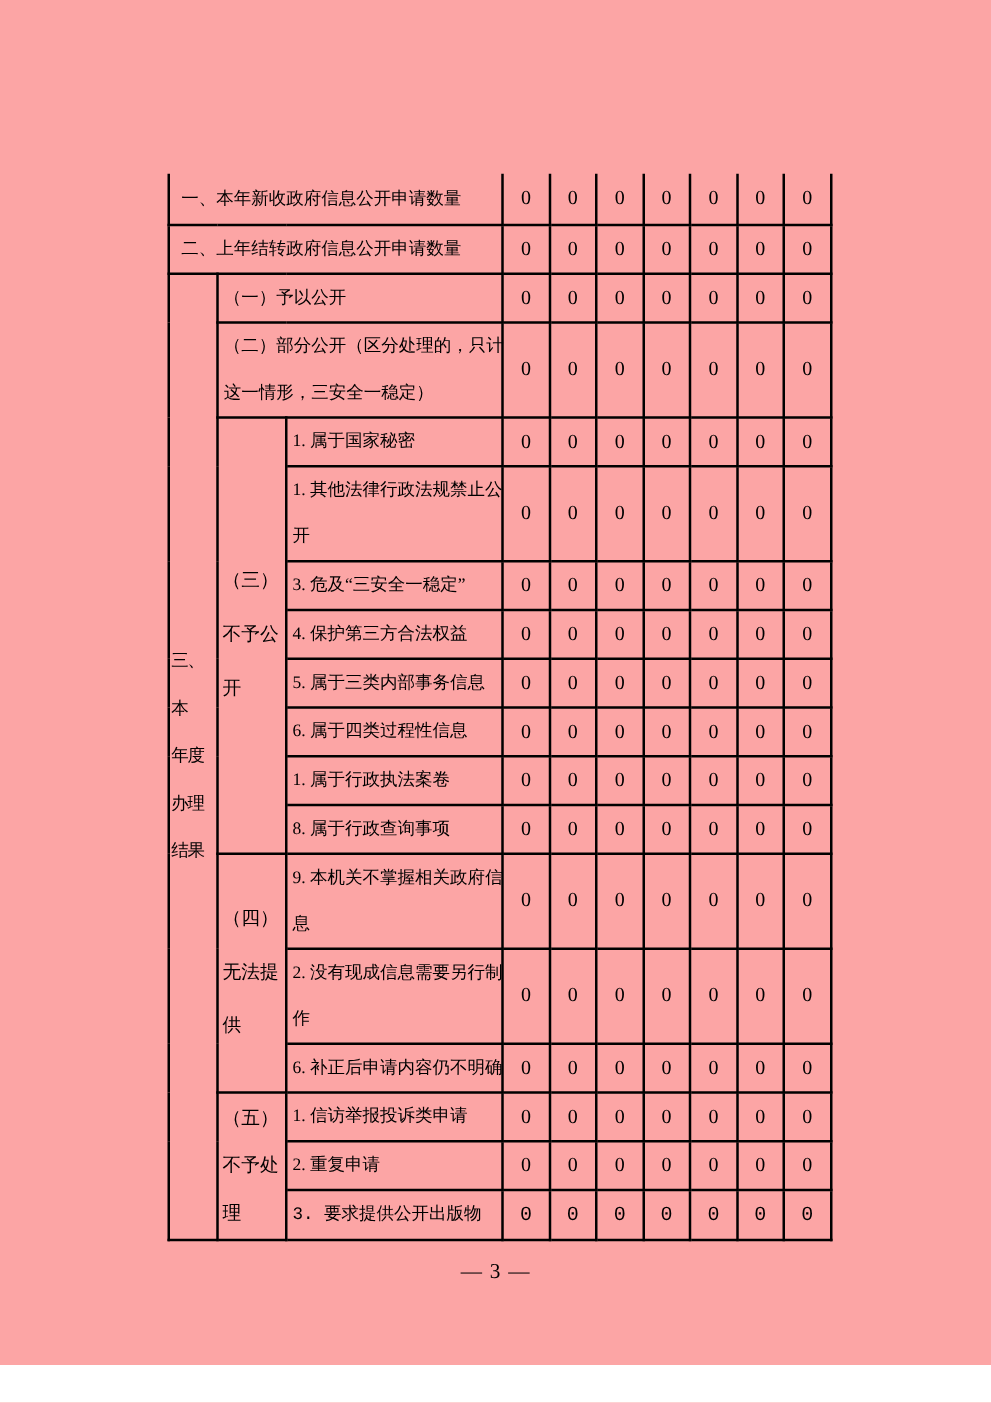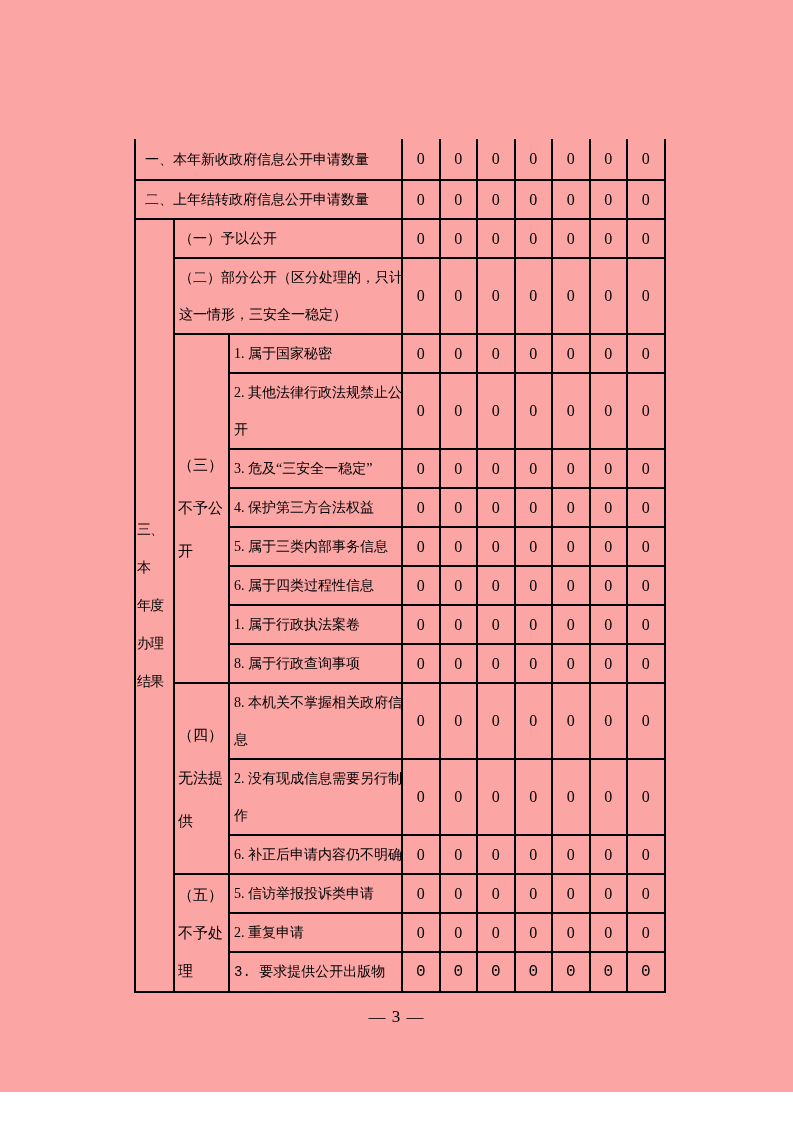--- a/index.html
+++ b/index.html
@@ -154,21 +154,21 @@
       <td class="v">0</td>
           <td class="v">0</td>
           <td class="v">0</td>
           <td class="v">0</td>
           <td class="v">0</td>
           <td class="v">0</td>
           <td class="v">0</td>
     </tr>
 
     <tr class="h75">
-      <td class="lbl">2. 其他法律行政法规禁止公
+      <td class="lbl">1. 其他法律行政法规禁止公
 开</td>
       <td class="v">0</td>
           <td class="v">0</td>
           <td class="v">0</td>
           <td class="v">0</td>
           <td class="v">0</td>
           <td class="v">0</td>
           <td class="v">0</td>
     </tr>
 
@@ -235,21 +235,21 @@
           <td class="v">0</td>
           <td class="v">0</td>
           <td class="v">0</td>
           <td class="v">0</td>
     </tr>
 
     <tr class="h75">
       <td class="sub" rowspan="3">（四）
 无法提
 供</td>
-      <td class="lbl">8. 本机关不掌握相关政府信
+      <td class="lbl">9. 本机关不掌握相关政府信
 息</td>
       <td class="v">0</td>
           <td class="v">0</td>
           <td class="v">0</td>
           <td class="v">0</td>
           <td class="v">0</td>
           <td class="v">0</td>
           <td class="v">0</td>
     </tr>
 
@@ -273,21 +273,21 @@
           <td class="v">0</td>
           <td class="v">0</td>
           <td class="v">0</td>
           <td class="v">0</td>
     </tr>
 
     <tr class="h38">
       <td class="sub sub-tight" rowspan="3">（五）
 不予处
 理</td>
-      <td class="lbl">5. 信访举报投诉类申请</td>
+      <td class="lbl">1. 信访举报投诉类申请</td>
       <td class="v">0</td>
           <td class="v">0</td>
           <td class="v">0</td>
           <td class="v">0</td>
           <td class="v">0</td>
           <td class="v">0</td>
           <td class="v">0</td>
     </tr>
 
     <tr class="h39">

